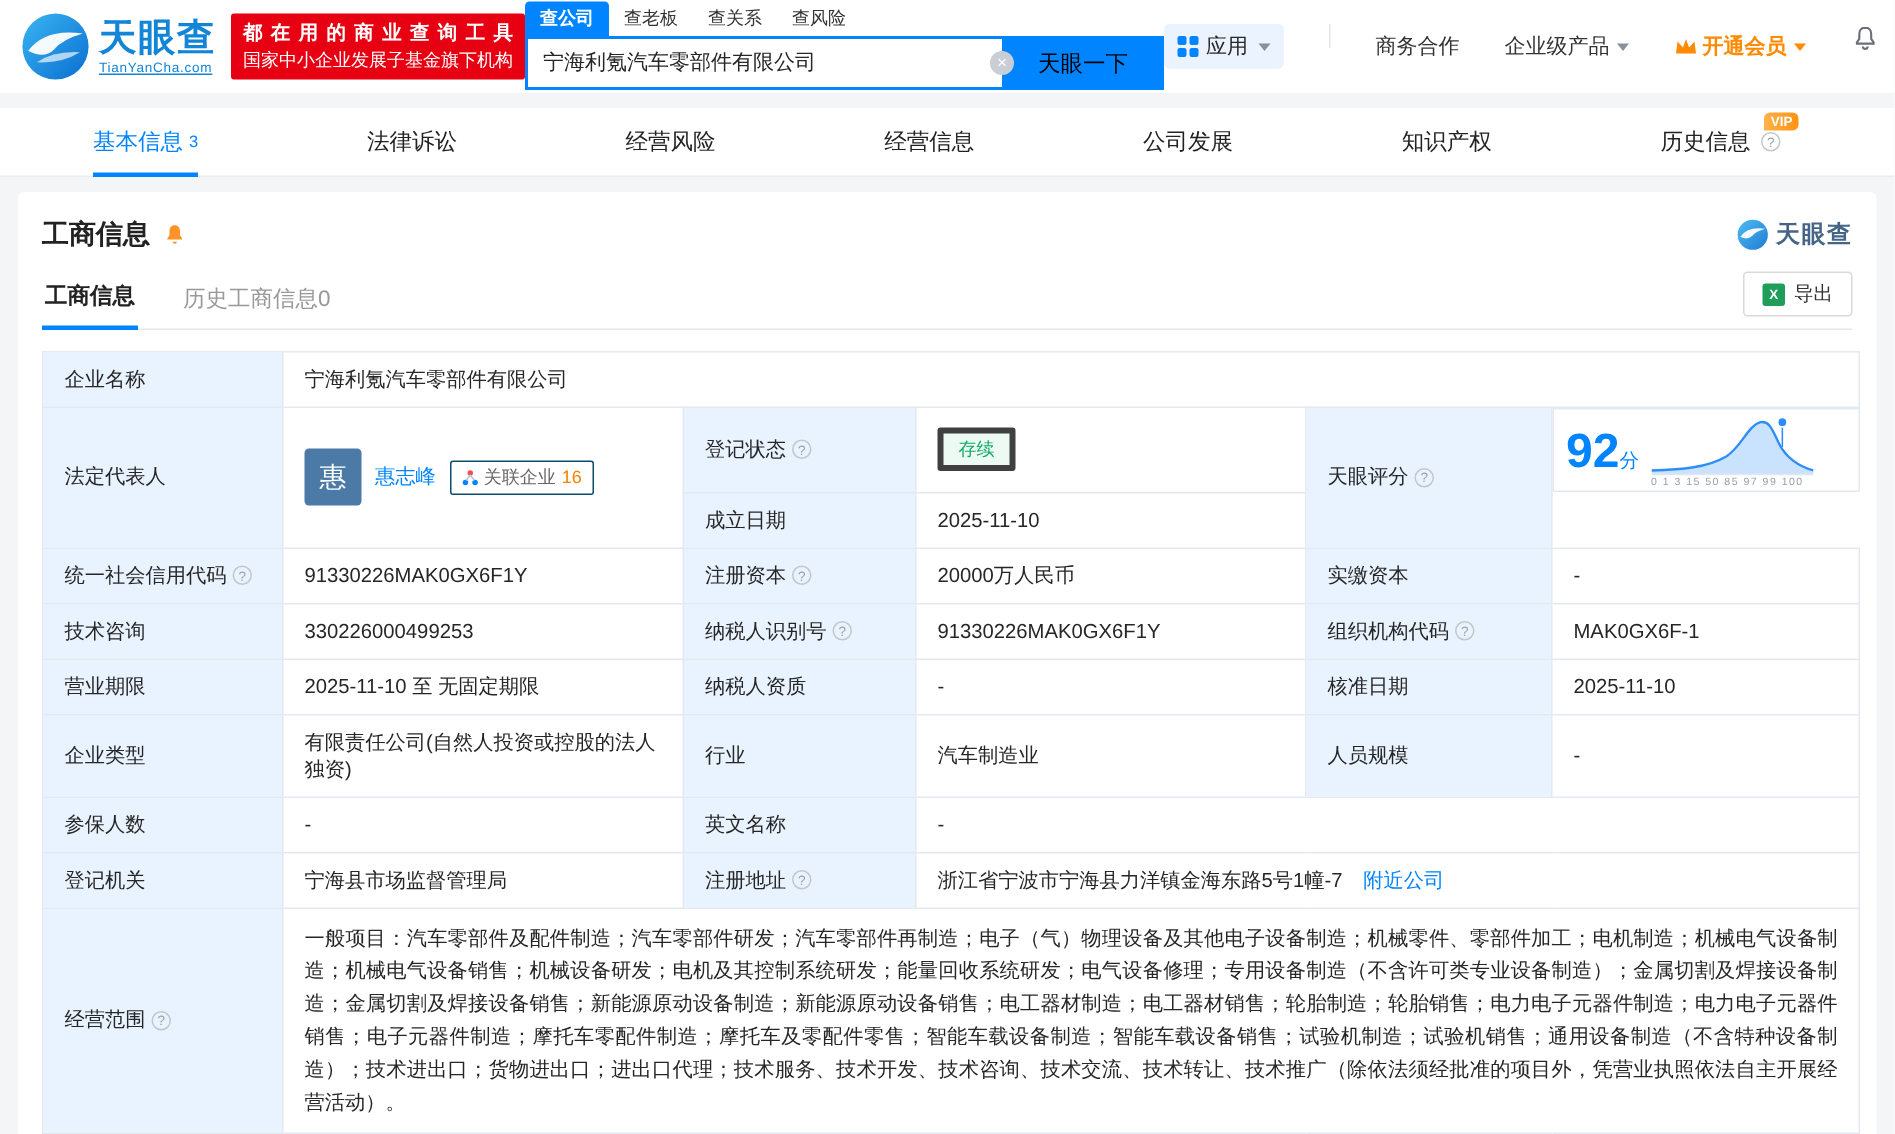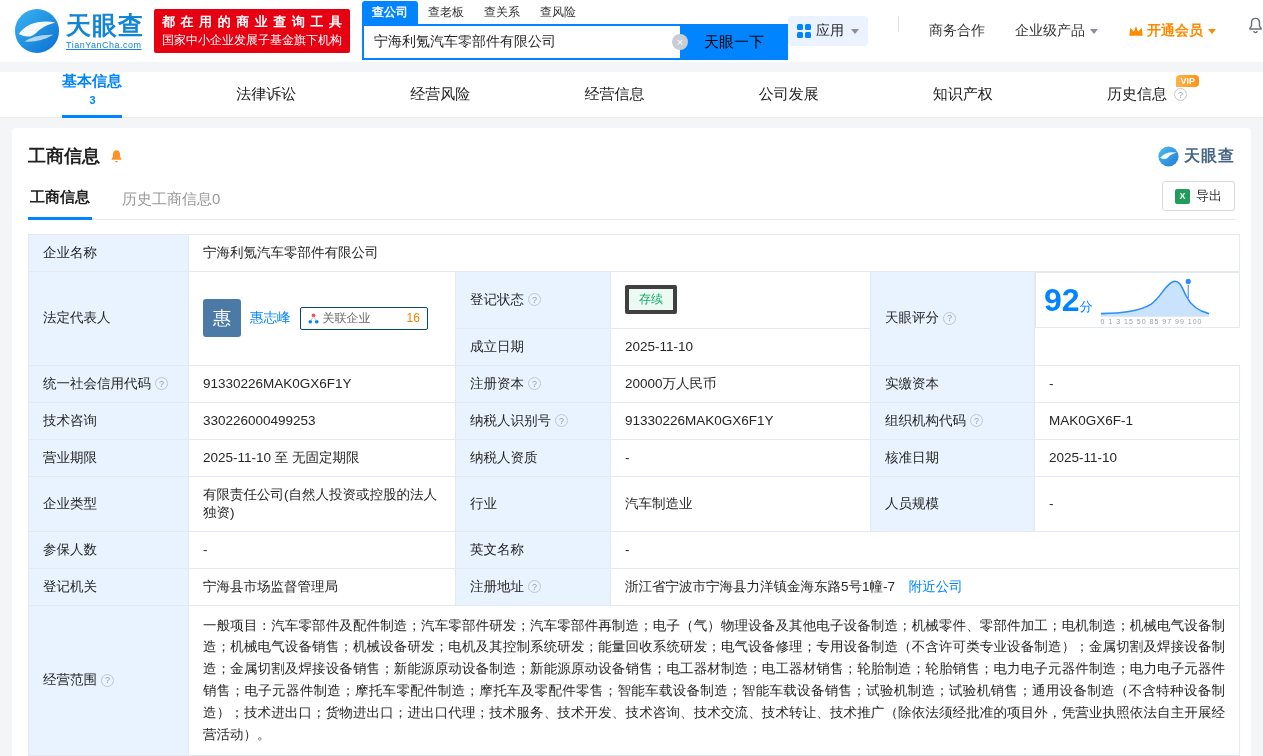--- a/index.html
+++ b/index.html
@@ -9,21 +9,21 @@
     background:#f4f5f7; color:#262626; overflow:hidden; font-size:14px;
   }
   
   .topbar { height:62px; background:#fff; display:flex; align-items:center; padding:0 14px; white-space:nowrap; }
   .logo { display:flex; align-items:center; gap:6px; }
   .logo-txt .cn { font-size:25px; font-weight:bold; color:#1285d6; line-height:1; letter-spacing:1px; }
   .logo-txt .en { font-size:9px; color:#1285d6; margin-top:2px; letter-spacing:.5px;text-decoration:underline; }
   .slogan { background:#e60012; color:#fff; width:204px; padding:4px 8px; margin-left:10px; line-height:1.45; border-radius:2px; }
   .slogan .l1 { font-size:13px; font-weight:bold; text-align:justify; text-align-last:justify; }
   .slogan .l2 { font-size:12px; text-align:justify; text-align-last:justify; }
-  .searchbox { margin-left:12px; }
+  .searchbox { }
   .stabs { display:flex; align-items:flex-end; height:22px; }
   .stab { font-size:12px; color:#333; padding:3px 10px; cursor:pointer; }
   .stab.active { background:#0084ff; color:#fff; border-radius:3px 3px 0 0; font-weight:bold; }
   .sline { display:flex; }
   .sinput { width:318px; height:36px; border:2px solid #0084ff; border-right:none; padding:0 30px 0 10px; font-size:14px; color:#262626; outline:none; font-family:inherit; }
   .sclear { position:absolute; right:100px; top:10px; width:16px; height:16px; border-radius:50%; background:#c9ced6; color:#fff; font-size:11px; line-height:16px; text-align:center; cursor:pointer; }
   .sclear::before { content:"×"; }
   .sbtn { width:108px; height:36px; background:#0084ff; color:#000000; border:none; font-size:15px; cursor:pointer; font-family:inherit; }
   .swrap { position:relative; }
   .topnav { margin-left:auto; display:flex; gap:30px; }
@@ -32,21 +32,21 @@
   .grid-icon i { background:#0084ff; border-radius:1.5px; }
   .caret { width:0; height:0; border-left:4px solid transparent; border-right:4px solid transparent; border-top:5px solid #8a8f99; display:inline-block; margin-left:2px; }
   .caret.orange { border-top-color:#ff8a00; }
   .vdiv { width:1px; height:16px; background:#e3e3e3; }
   .tn-item { font-size:14px; color:#333; cursor:pointer; display:flex; align-items:center; gap:3px; }
   .tn-item.vipc { color:#ff8a00; font-weight:bold; }
   .bell-btn { cursor:pointer; display:flex; }
   
   .navtabs { margin-top:10px; background:#fff; height:46px; display:flex; align-items:center; justify-content:space-between; padding:0 62px; border-bottom:1px solid #ececec; position:relative; }
   .ntab { font-size:15px; color:#222; cursor:pointer; position:relative; height:46px; display:flex; align-items:center; gap:3px; }
-  .ntab.active { color:#0084ff; font-weight:bold;flex-direction:column; }
+  .ntab.active { color:#0084ff; font-weight:normal; }
   .ntab.active::after { content:""; position:absolute; left:0; right:0; bottom:0; height:3px; background:#0084ff; }
   .ntab sup { font-size:11px; color:#0084ff; margin-left:1px; }
   .vip-tag { position:absolute; top:3px; right:-12px; background:linear-gradient(90deg,#ffb24a,#ff9213); color:#fff; font-size:9px; font-weight:bold; padding:1px 4px; border-radius:4px 4px 4px 0; line-height:1.2; }
   .q { display:inline-flex; width:13px; height:13px; border:1px solid #c3c7cd; border-radius:50%; color:#9aa0a8; font-size:9px; align-items:center; justify-content:center; margin-left:4px; vertical-align:1px; cursor:pointer; flex:none; }
   .q::before { content:"?"; }
   
   .card { background:#fff; margin:10px 12px 0; border-radius:4px; padding:16px 16px 24px; }
   .sec-head { display:flex; align-items:center; }
   .sec-title { font-size:18px; font-weight:bold; color:#222; }
   .alarm { margin-left:8px; display:flex; cursor:pointer; }
@@ -60,21 +60,21 @@
   .xls::before { content:"X"; }
   
   table.info { border-collapse:collapse; table-layout:fixed; width:1211px; margin-top:14px; }
   table.info td { border:1px solid #e3e9f1; font-size:13.5px; color:#262626; padding:9px 14px; word-break:break-all; vertical-align:middle; }
   td.lbl { background:#e8f3ff; color:#333; word-break:keep-all; }
   td.val { background:#fff; }
   .rep-cell { display:flex; align-items:center; gap:9px; }
   .avatar { width:38px; height:38px; border-radius:3px; background:#4a7aa5; color:#fff; font-size:18px; display:flex; align-items:center; justify-content:center; flex:none; cursor:pointer; }
   .rep-name { color:#0084ff; cursor:pointer; }
   .rel-tag { display:inline-flex; align-items:center; gap:4px; border:1px solid #0c4a6e; border-radius:2px; padding:2px 7px; font-size:12px; color:#666; cursor:pointer; background:#fff; }
-  .rel-tag b { color:#f08300; font-weight:normal;margin-left:32px; }
+  .rel-tag b { color:#f08300; font-weight:normal; }
   .status-badge { display:inline-block; border:4px solid #404040; background:#ecfaf3; color:#0eaa64; font-size:12px; padding:2px 10px; border-radius:2px; line-height:1.4; }
   .score-cell { display:flex; align-items:center; gap:8px; padding:2px 8px !important; }
   .score-num { color:#0084ff; font-weight:bold; font-size:32px; line-height:1; }
   .score-num small { font-size:13px; font-weight:normal; }
   .score-chart-wrap { display:flex; flex-direction:column; width:108px; }
   .ticks { font-size:7px; color:#9aa0a8; letter-spacing:1px; white-space:nowrap; margin-top:1px; }
   a.blue, .blue-link { color:#0084ff; text-decoration:none; cursor:pointer; }
   .scope { line-height:1.62; text-align:justify; }
 </style>
 </head>

